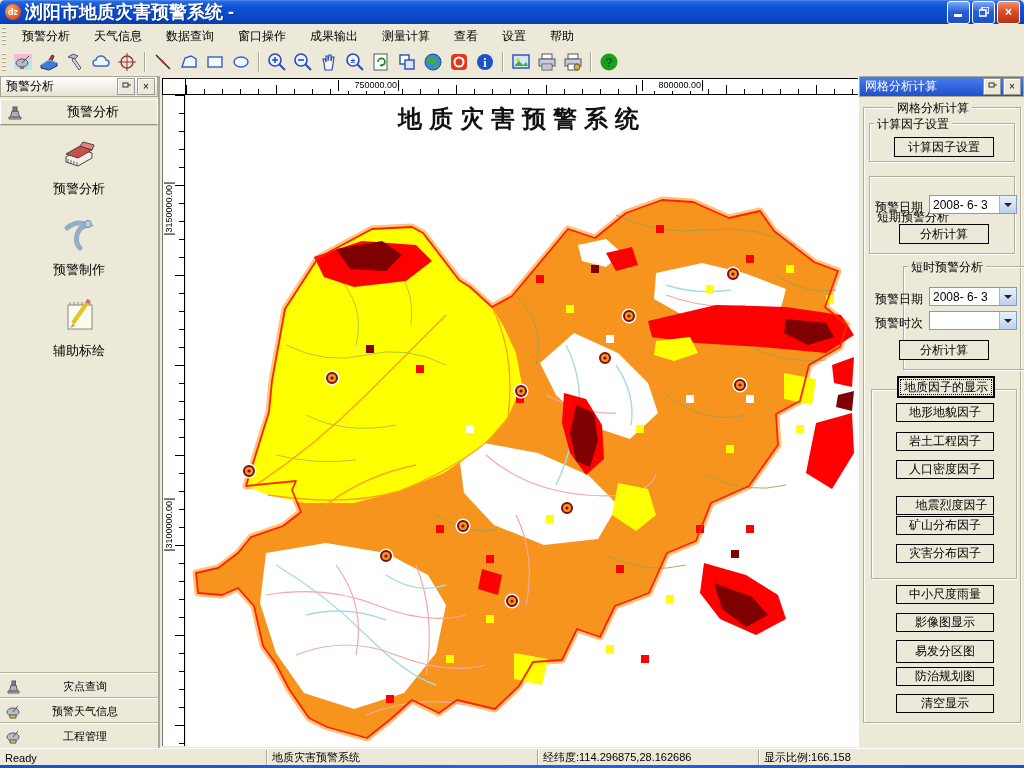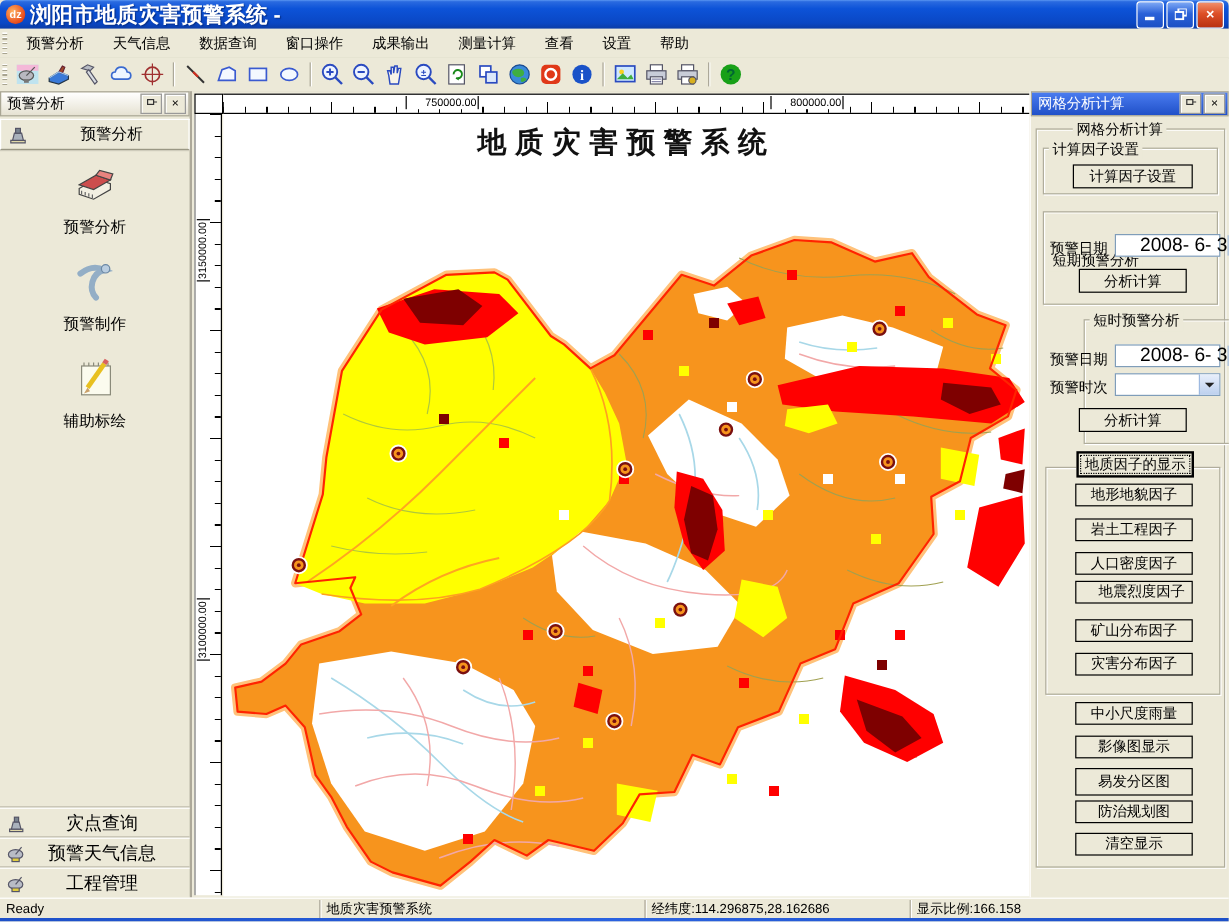--- a/index.html
+++ b/index.html
@@ -47,21 +47,21 @@
   .lp-header{height:24px;margin-top:2px;background:#ECE9D8;border:1px solid #fff;
     border-bottom:1px solid #9a9784;border-top:1px solid #fff;display:flex;align-items:center;
     box-shadow:0 1px 0 #cfccbc;}
   .lp-header .ptext{text-align:center;font-size:13px;}
   .bigitem{display:flex;flex-direction:column;align-items:center;margin-top:16px;cursor:pointer;}
   .bigitem .blabel{margin-top:4px;font-size:13px;color:#000;}
   .lp-nav{position:absolute;left:0;bottom:0;width:100%;}
   .navitem{height:24px;border-top:1px solid #fff;box-shadow:0 -1px 0 #b5b2a1;
     display:flex;align-items:center;background:#ECE9D8;cursor:pointer;}
   .navitem .nicon{width:26px;display:flex;justify-content:center;}
-  .navitem .nlabel{flex:1;text-align:center;font-size:15px;padding-right:14px;}
+  .navitem .nlabel{flex:1;text-align:center;font-size:11px;padding-right:14px;}
   
   .mapdoc{position:absolute;left:160px;top:76px;width:698px;height:672px;background:#ECE9D8;}
   .corner{position:absolute;left:2px;top:2px;width:24px;height:17px;background:#fff;border:1px solid #000;box-sizing:border-box;}
   .hruler{position:absolute;left:26px;top:2px;width:672px;height:17px;background:#fff;
     border-top:1px solid #000;border-bottom:1px solid #000;box-sizing:border-box;
     background-image:
       repeating-linear-gradient(90deg,#000 0 1px,transparent 1px 18px),
       repeating-linear-gradient(90deg,#000 0 1px,transparent 1px 90px);
     background-size:100% 5px,100% 9px;background-position:left bottom,left bottom;background-repeat:no-repeat,no-repeat;}
   .hlabel{position:absolute;top:1px;height:11px;background:#fff;border-left:1px solid #000;border-right:1px solid #000;
@@ -81,21 +81,21 @@
   
   .rightpanel{position:absolute;left:858px;top:76px;width:166px;height:672px;background:#ECE9D8;
     border-left:1px solid #fff;box-sizing:border-box;}
   .gbox{position:absolute;border:1px solid #b0ad9c;box-shadow:1px 1px 0 #fff inset,1px 1px 0 #fff;}
   .glabel{position:absolute;top:-8px;background:#ECE9D8;padding:0 3px;font-size:12px;color:#000;white-space:nowrap;}
   .xbtn{position:absolute;background:#ECE9D8;border:1px solid #000;font-size:12px;color:#000;
     display:flex;align-items:center;justify-content:center;cursor:pointer;box-sizing:border-box;}
   .xbtn.focused{border:2px solid #000;outline:1px dotted #000;outline-offset:-4px;}
   .combo{position:absolute;height:19px;background:#fff;border:1px solid #7f9db9;box-sizing:border-box;
     display:flex;align-items:center;}
-  .combo .cval{flex:1;padding-left:20px;font-size:16px;white-space:pre;}
+  .combo .cval{flex:1;padding-left:3px;font-size:12px;white-space:pre;}
   .combo .cbtn{width:16px;height:100%;background:linear-gradient(180deg,#e8effb,#bcd0ee);
     border-left:1px solid #9db9e0;display:flex;align-items:center;justify-content:center;}
   .combo .arrow{width:0;height:0;border-left:4px solid transparent;border-right:4px solid transparent;border-top:4px solid #222;}
   .flabel{position:absolute;font-size:12px;color:#000;}
   
   .statusbar{position:absolute;left:0;top:748px;width:1024px;height:17px;background:#ECE9D8;
     border-top:1px solid #fff;display:flex;align-items:center;font-size:11px;color:#000;}
   .ssec{height:15px;display:flex;align-items:center;padding-left:5px;box-sizing:border-box;
     border-left:1px solid #aca899;box-shadow:1px 0 0 #fff inset;}
   .ssec:first-child{border-left:none;box-shadow:none;}
@@ -637,21 +637,21 @@
         <div class="arrow"></div>
       </div>
   </div>
   <div class="xbtn" style="left:40px;top:264px;width:90px;height:20px;">分析计算</div>
 
   <div class="gbox" style="left:12px;top:313px;width:144px;height:188px;"></div>
   <div class="xbtn focused" style="left:38px;top:300px;width:98px;height:22px;">地质因子的显示</div>
   <div class="xbtn" style="left:37px;top:327px;width:98px;height:19px;">地形地貌因子</div>
   <div class="xbtn" style="left:37px;top:356px;width:98px;height:19px;text-align:right;">岩土工程因子</div>
   <div class="xbtn" style="left:37px;top:384px;width:98px;height:19px;">人口密度因子</div>
-  <div class="xbtn" style="left:37px;top:408px;width:98px;height:19px;padding-left:13px;">地震烈度因子</div>
+  <div class="xbtn" style="left:37px;top:420px;width:98px;height:19px;padding-left:13px;">地震烈度因子</div>
   <div class="xbtn" style="left:37px;top:440px;width:98px;height:19px;">矿山分布因子</div>
   <div class="xbtn" style="left:37px;top:468px;width:98px;height:19px;">灾害分布因子</div>
 
   <div class="xbtn" style="left:37px;top:509px;width:98px;height:19px;">中小尺度雨量</div>
   <div class="xbtn" style="left:37px;top:537px;width:98px;height:19px;">影像图显示</div>
   <div class="xbtn" style="left:37px;top:564px;width:98px;height:23px;">易发分区图</div>
   <div class="xbtn" style="left:37px;top:591px;width:98px;height:19px;">防治规划图</div>
   <div class="xbtn" style="left:37px;top:618px;width:98px;height:19px;">清空显示</div>
 </div>
 

